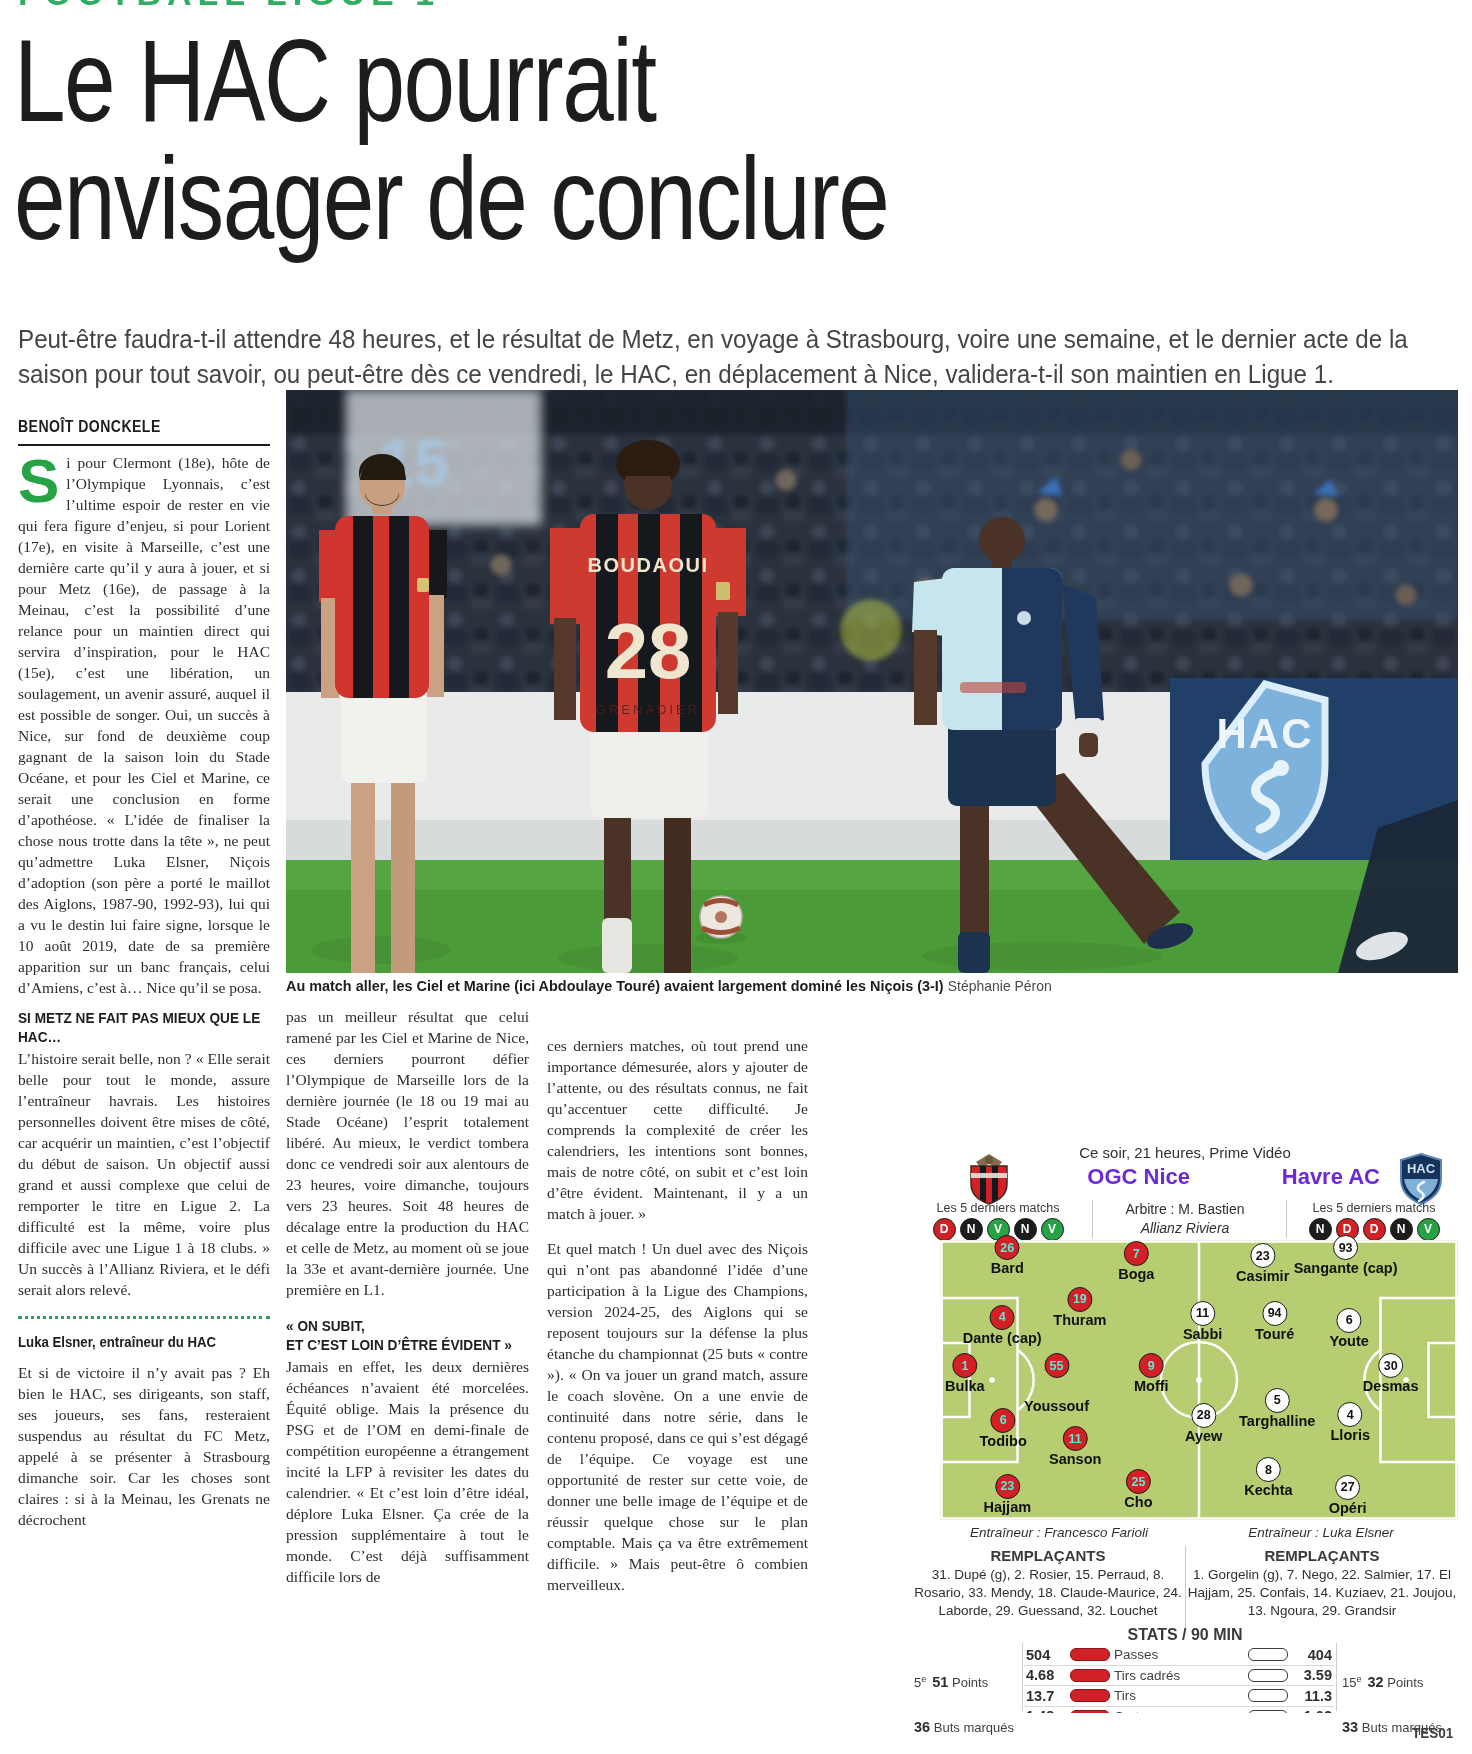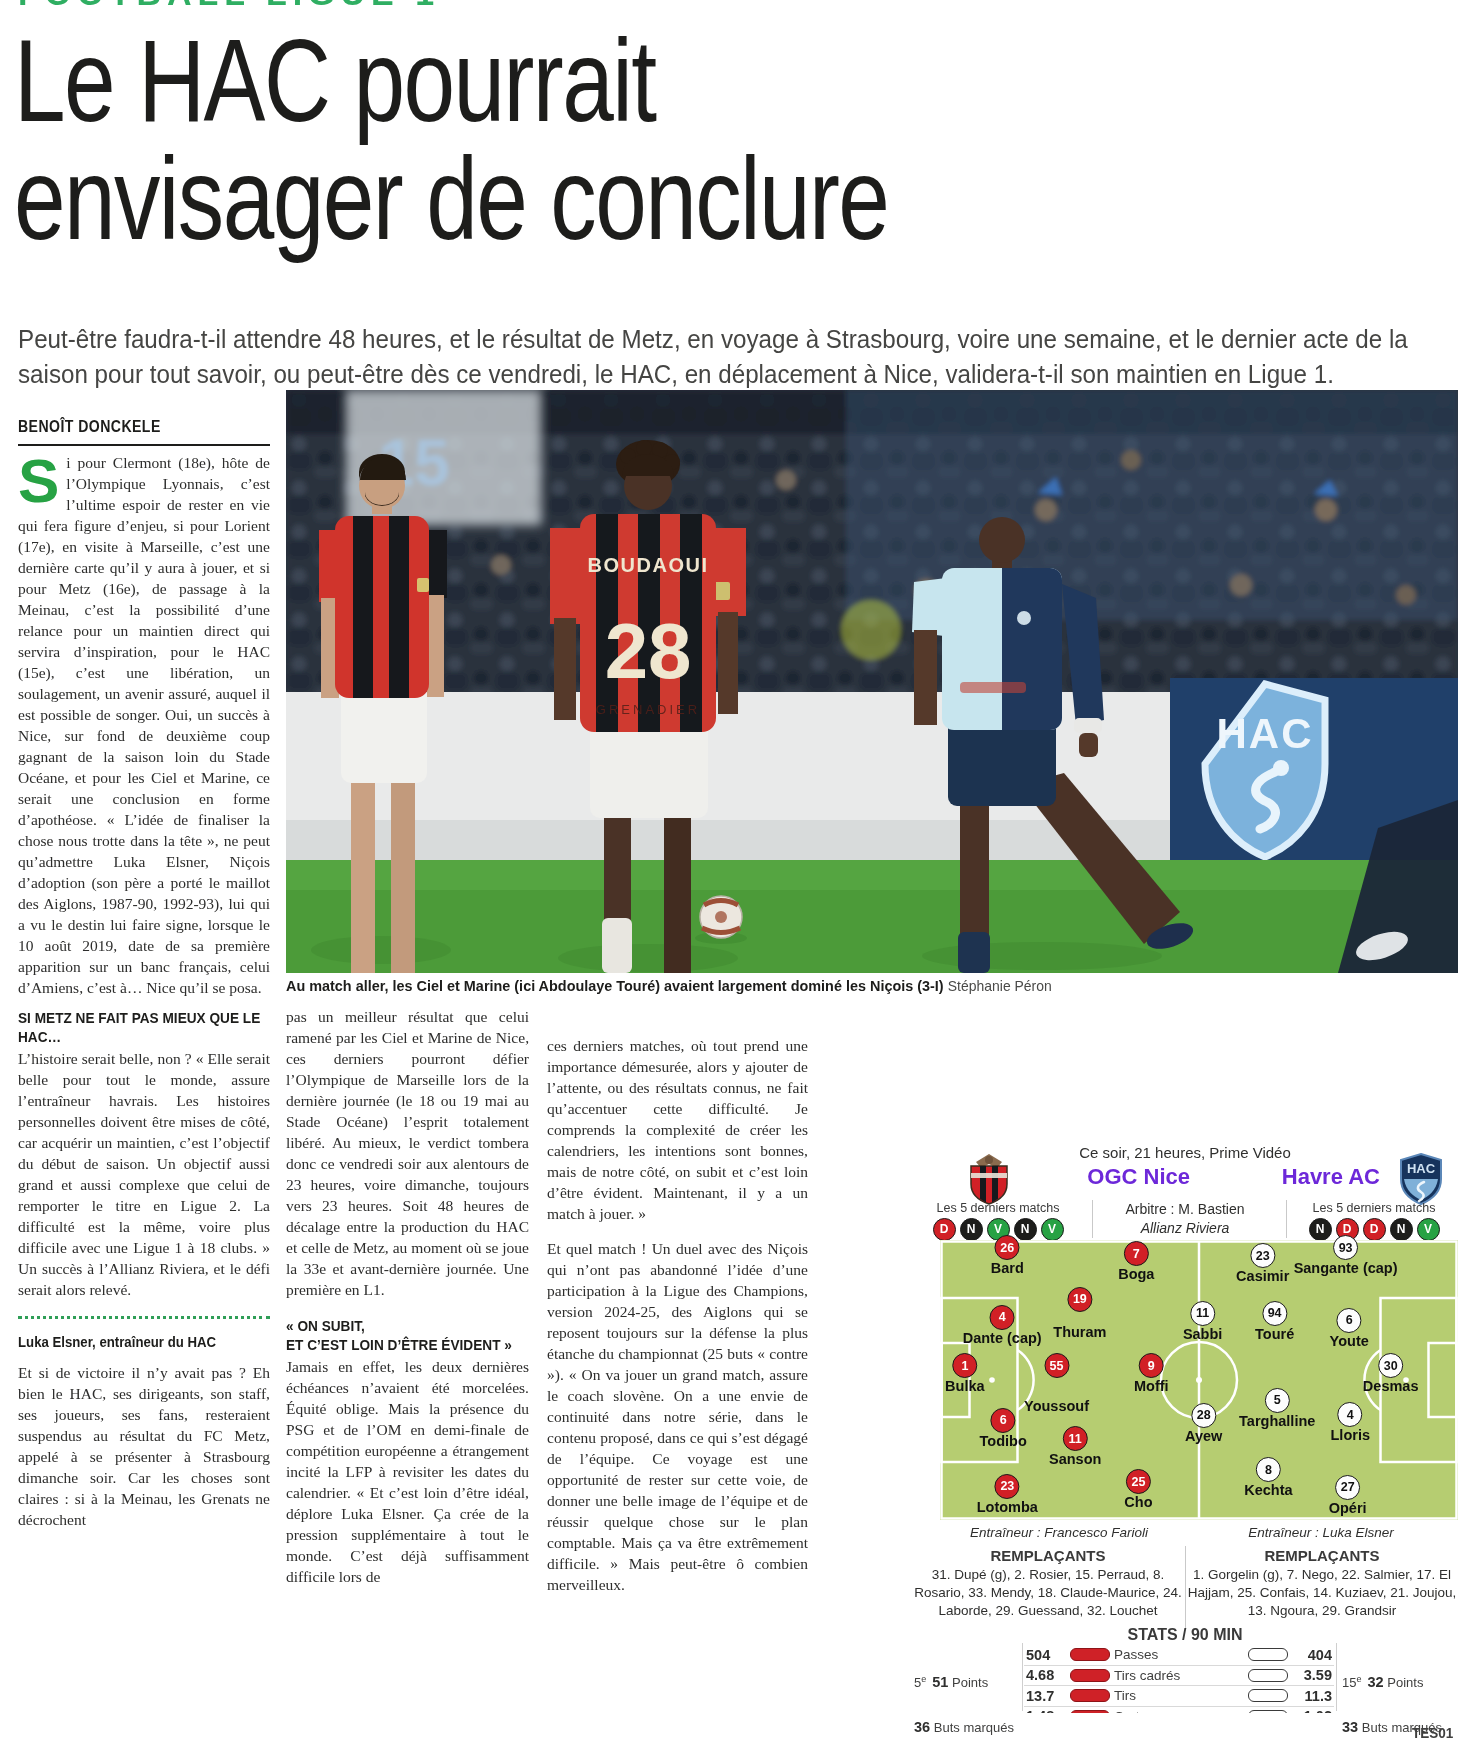--- a/index.html
+++ b/index.html
@@ -58,21 +58,21 @@
   .refline{position:absolute;left:148px;top:61px;width:250px;text-align:center;font-size:14px;color:#2f2f2e;}
   .venueline{position:absolute;left:148px;top:80px;width:250px;text-align:center;font-size:14px;font-style:italic;color:#2f2f2e;}
   .vsep{position:absolute;width:1px;background:#c9c9c9;}
   
   #pitch{position:absolute;left:28px;top:100px;width:518px;height:280px;background:#b6cd71;}
   #pitch svg{position:absolute;left:0;top:0;width:100%;height:100%;}
   #players{position:absolute;left:0;top:0;width:100%;height:100%;}
   .player{position:absolute;transform:translate(-50%,-13px);display:flex;flex-direction:column;align-items:center;}
   .pcirc{width:23px;height:23px;border-radius:50%;border:1.5px solid #1a1a1a;display:flex;align-items:center;
          justify-content:center;font-size:12.5px;font-weight:bold;}
-  .p-home{background:#d12026;color:#ffffff;}
+  .p-home{background:#d12026;color:#5eead4;}
   .p-away{background:#fdfdfd;color:#111;}
   .pname{font-size:14.5px;font-weight:bold;color:#111;white-space:nowrap;margin-top:0px;}
   .coach{position:absolute;top:385px;width:258px;text-align:center;font-size:13.5px;font-style:italic;color:#2f2f2e;}
   #home-coach{left:18px;} #away-coach{left:280px;}
   .substitle{position:absolute;top:407px;width:272px;text-align:center;font-weight:bold;font-size:15px;color:#3a3a3a;}
   #home-substitle{left:0px;} #away-substitle{left:274px;}
   .subs{position:absolute;top:426px;width:272px;text-align:center;font-size:13.5px;line-height:18px;color:#2f2f2e;}
   #home-subs{left:0px;} #away-subs{left:274px;}
   .statstitle{position:absolute;top:486px;left:0;width:100%;text-align:center;font-weight:bold;font-size:16px;color:#3a3a3a;}
   
@@ -330,21 +330,21 @@
       </svg>
       <div id="players">
           <div class="player" style="left: 13%; top: 3%;">
             <span class="pcirc p-home">26</span>
             <span class="pname">Bard</span>
           </div>
           <div class="player" style="left: 37.9%; top: 5.1%;">
             <span class="pcirc p-home">7</span>
             <span class="pname">Boga</span>
           </div>
-          <div class="player" style="left: 27%; top: 21.3%; gap: 12px;">
+          <div class="player" style="left: 27%; top: 21.3%;">
             <span class="pcirc p-home">19</span>
             <span class="pname">Thuram</span>
           </div>
           <div class="player" style="left: 12%; top: 27.8%;">
             <span class="pcirc p-home">4</span>
             <span class="pname">Dante (cap)</span>
           </div>
           <div class="player" style="left: 4.8%; top: 45.1%;">
             <span class="pcirc p-home">1</span>
             <span class="pname">Bulka</span>
@@ -360,21 +360,21 @@
           <div class="player" style="left: 12.2%; top: 64.6%;">
             <span class="pcirc p-home">6</span>
             <span class="pname">Todibo</span>
           </div>
           <div class="player" style="left: 26.1%; top: 71.1%;">
             <span class="pcirc p-home">11</span>
             <span class="pname">Sanson</span>
           </div>
           <div class="player" style="left: 13%; top: 88.1%;">
             <span class="pcirc p-home">23</span>
-            <span class="pname">Lotomba</span>
+            <span class="pname">Hajjam</span>
           </div>
           <div class="player" style="left: 38.3%; top: 86.6%;">
             <span class="pcirc p-home">25</span>
             <span class="pname">Cho</span>
           </div>
           <div class="player" style="left: 62.3%; top: 5.8%;">
             <span class="pcirc p-away">23</span>
             <span class="pname">Casimir</span>
           </div>
           <div class="player" style="left: 78.3%; top: 3%;">

